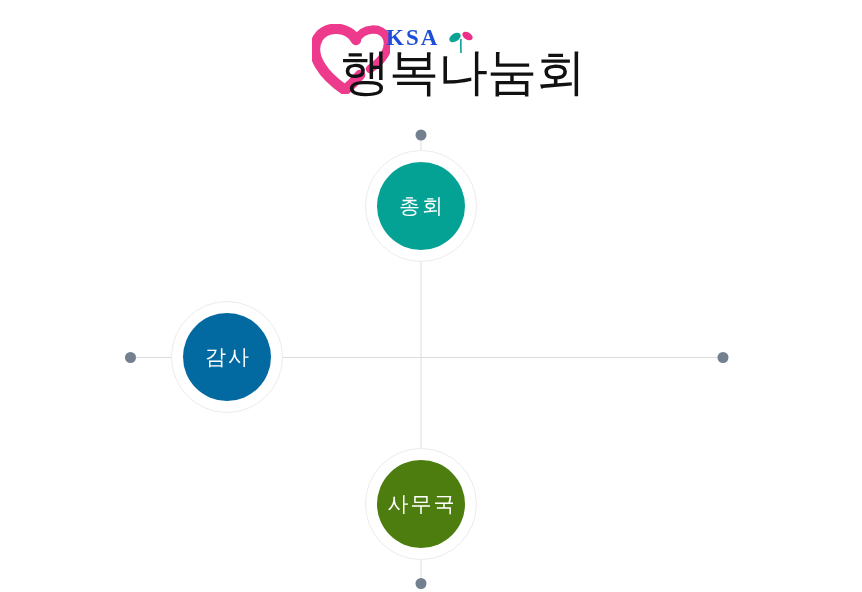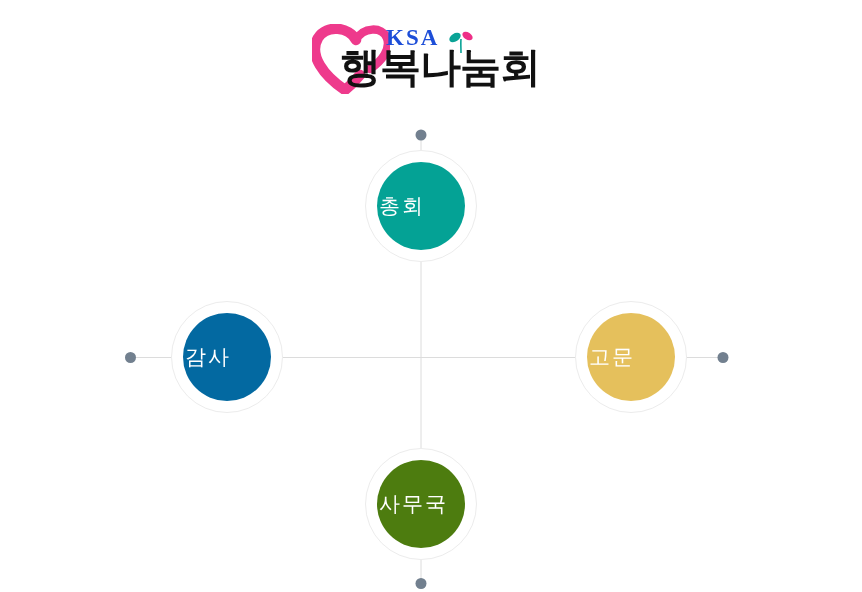--- a/index.html
+++ b/index.html
@@ -11,34 +11,34 @@
   .logo{position:absolute;left:312px;top:16px;width:260px;height:84px;}
   .logo-heart{position:absolute;left:0;top:8px;}
   .logo-ksa{
     position:absolute;left:74px;top:10px;
     font-family:"Liberation Serif",serif;font-weight:700;
     font-size:23px;letter-spacing:2px;line-height:1;
   }
   .logo-sprout{position:absolute;left:136px;top:14px;}
   .logo-orgname{
     position:absolute;left:28px;top:31px;
-    font-size:41px;font-weight:700;letter-spacing:-1px;
+    font-size:50px;font-weight:400;letter-spacing:-1px;
     line-height:1;white-space:nowrap;
   }
   
   .connectors{position:absolute;left:0;top:0;width:862px;height:592px;}
   
   .node{
     position:absolute;width:110px;height:110px;border-radius:50%;
     background:#ffffff;border:1px solid #ececec;box-sizing:content-box;
     display:flex;align-items:center;justify-content:center;
   }
   .node-circle{
     width:88px;height:88px;border-radius:50%;
-    display:flex;align-items:center;justify-content:flex-start;
+    display:flex;align-items:center;justify-content:center;
   }
   .node-label{
     color:#ffffff;font-size:21px;font-weight:400;
     letter-spacing:2px;text-indent:2px;white-space:nowrap;
   }
   .node--top   {left:365px;top:150px;}
   .node--center{left:365px;top:301px;}
   .node--left  {left:171px;top:301px;}
   .node--right {left:575px;top:301px;}
   .node--bottom{left:365px;top:448px;}
@@ -80,25 +80,20 @@
     </div>
   </div>
 
 
   <div class="node node--left">
     <div class="node-circle" style="background: #0369a1;">
       <span class="node-label">감사</span>
     </div>
   </div>
 
-  <div class="node node--right">
-    <div class="node-circle" style="background: rgb(229, 192, 92);">
-      <span class="node-label">고문</span>
-    </div>
-  </div>
 
   <div class="node node--bottom">
     <div class="node-circle" style="background: #4d7c0f;">
       <span class="node-label">사무국</span>
     </div>
   </div>
 
 </div>
 
 </body></html>

